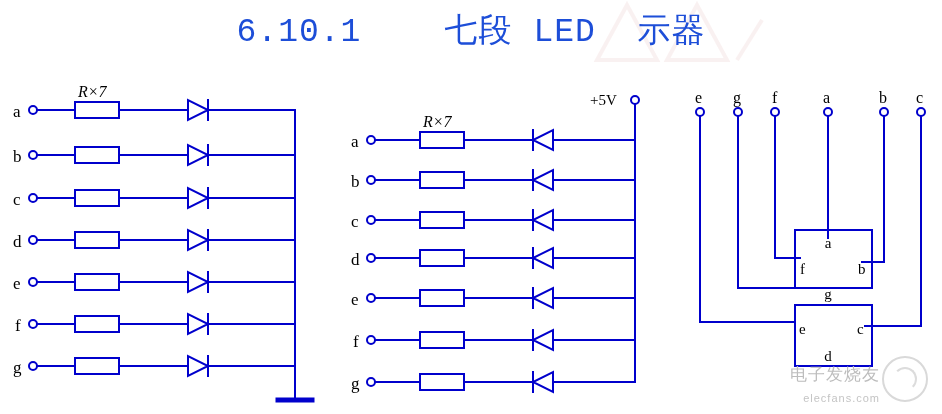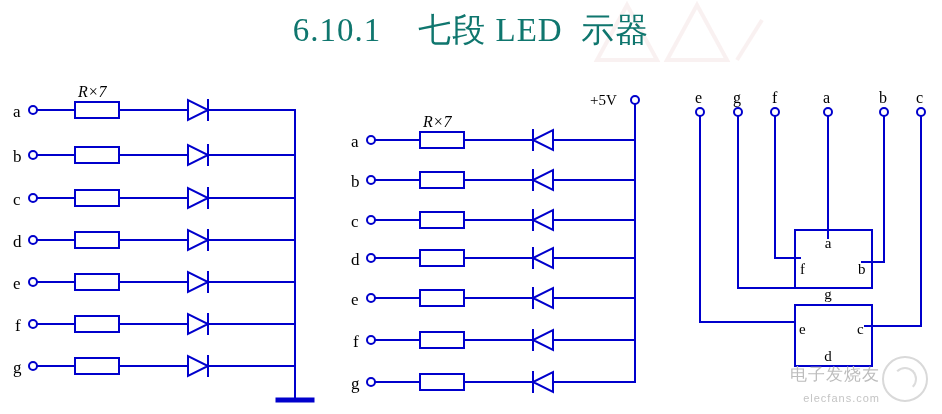--- a/index.html
+++ b/index.html
@@ -14,22 +14,22 @@
     background: #ffffff;
     overflow: hidden;
     font-family: "Liberation Serif", serif;
   }
   #title {
     position: absolute;
     left: 0;
     top: 8px;
     width: 942px;
     text-align: center;
-    color: #0f766e;
-    font-family: Liberation Serif, serif;
+    color: #1d4ed8;
+    font-family: Liberation Mono, monospace;
     font-size: 33px;
     letter-spacing: 1px;
     white-space: pre;
   }
   .svg-layer {
     position: absolute;
     left: 0;
     top: 0;
   }
   .wm {

